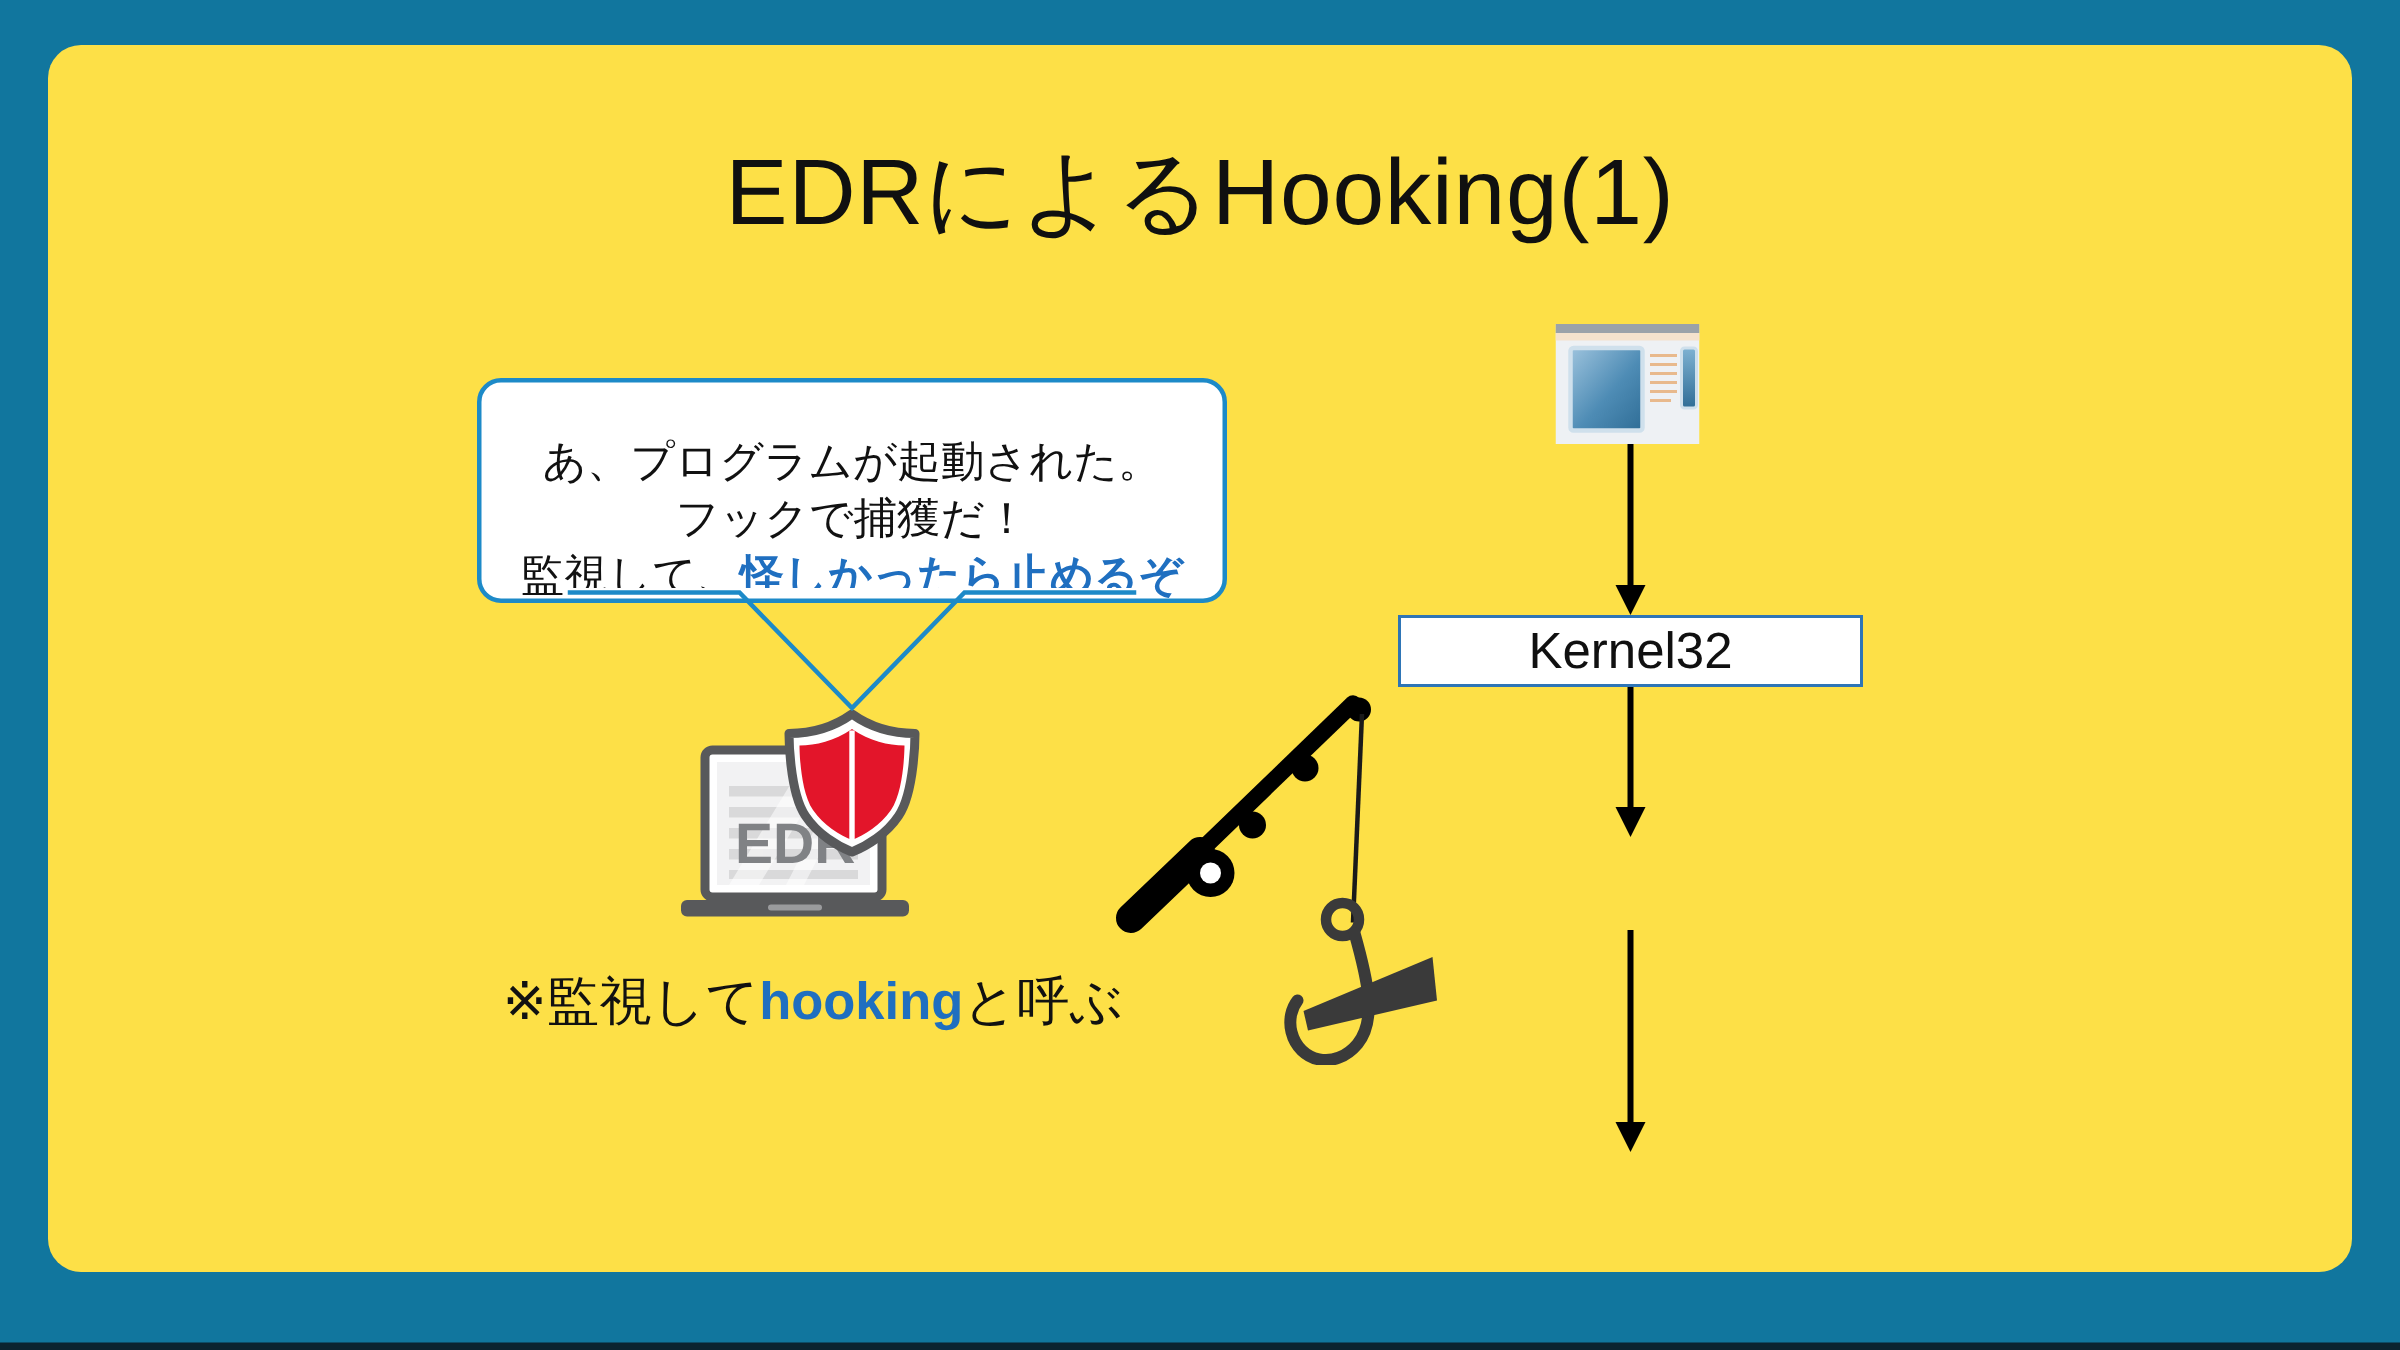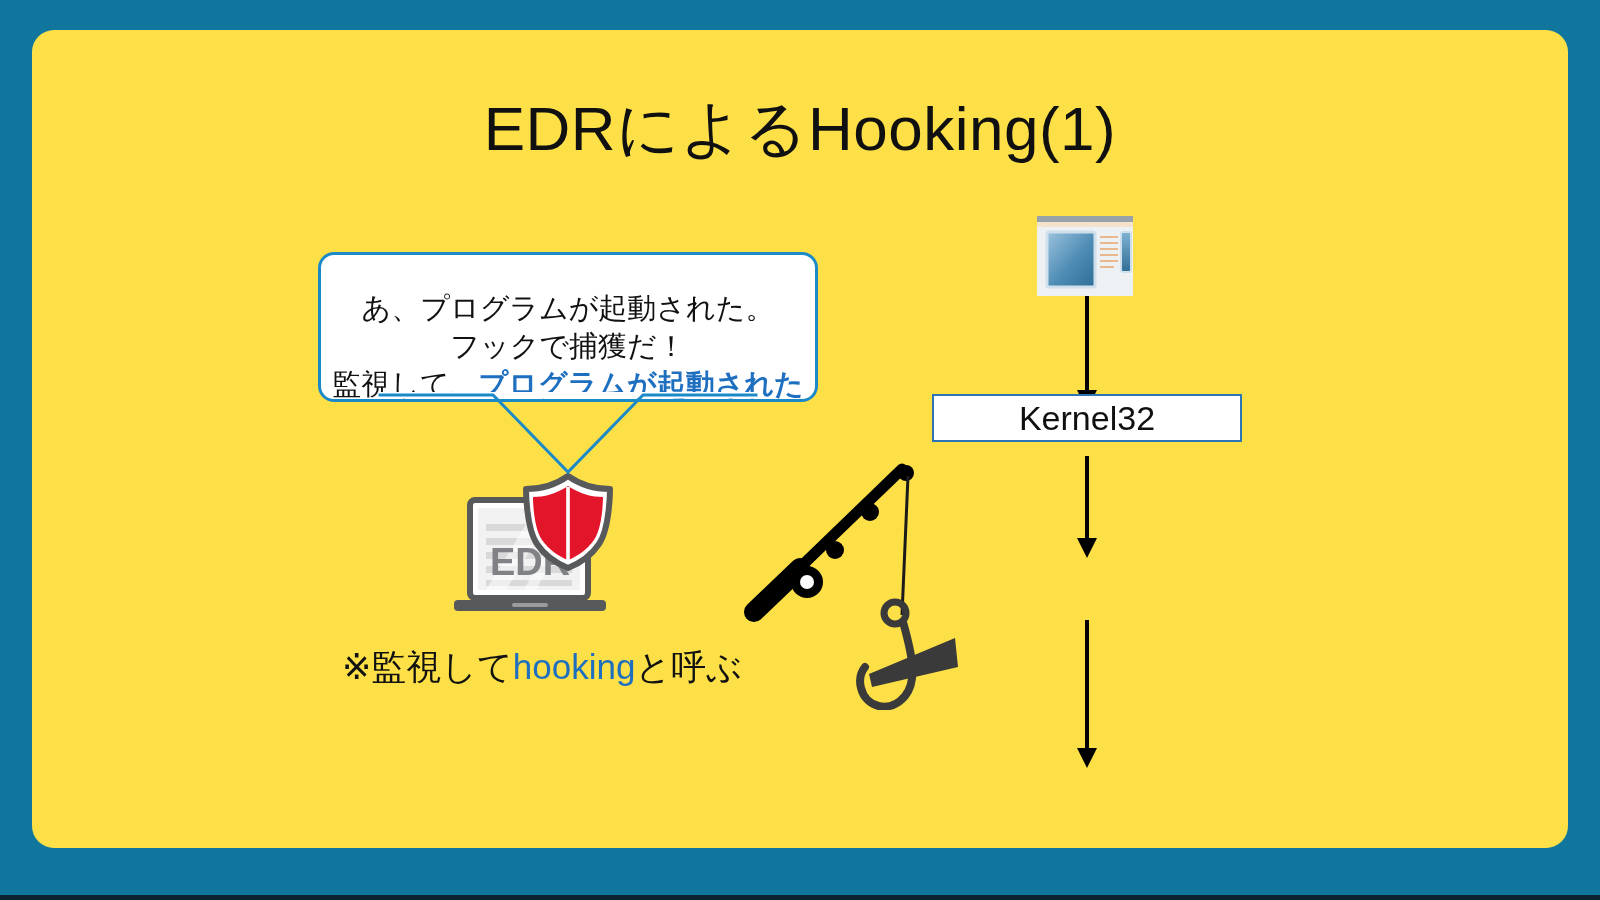--- a/index.html
+++ b/index.html
@@ -106,21 +106,21 @@
   #edr-caption {
     position: absolute;
     left: 250px;
     top: 614px;
     width: 520px;
     text-align: center;
     font-size: 35px;
     color: #111111;
     white-space: nowrap;
   }
-  #edr-caption .accent { color: #1f6fc0; font-weight: 400; text-align: center; }
+  #edr-caption .accent { color: #1f6fc0; font-weight: 700; text-align: center; }
 
   
   #rod-art {
     position: absolute;
     left: 690px;
     top: 410px;
     width: 270px;
     height: 270px;
     z-index: 2;
   }
@@ -142,21 +142,21 @@
     height: 48px;
     box-sizing: border-box;
     display: flex;
     align-items: center;
     justify-content: center;
     font-size: 34px;
     color: #101010;
     z-index: 2;
   }
   #box-kernel32 {
-    top: 364px;
+    top: 380px;
     background: #ffffff;
     border: 2px solid #2e75b6;
   }
   #box-ntdll {
     top: 528px;
     height: 64px;
     background: #e8722e;
     border: none;
   }
   #box-syscall {
@@ -182,21 +182,21 @@
 <div id="slide">
 
   <div id="card">
 
     <div id="title">EDRによるHooking(1)</div>
 
     <div id="speech-bubble">
       <div id="speech-text">
         <span>あ、プログラムが起動された。</span><br>
         <span>フックで捕獲だ！</span><br>
-        <span>監視して、</span><span class="accent">プログラムが起動された</span>
+        <span>監視して、</span><span class="accent">怪しかったら止めるぞ</span>
       </div>
     </div>
 
     <svg id="bubble-tail" viewBox="0 0 500 84">
 
       <path d="M60,0 L60,6 L440,6 L440,0 Z" fill="#ffffff"></path>
       <path d="M62,3 L175,3 L250,80 L325,3 L438,3" fill="none" stroke="#1d8ac8" stroke-width="3" stroke-linecap="square" stroke-linejoin="miter"></path>
     </svg>
 
     <svg id="edr-art" viewBox="0 0 190 170">

